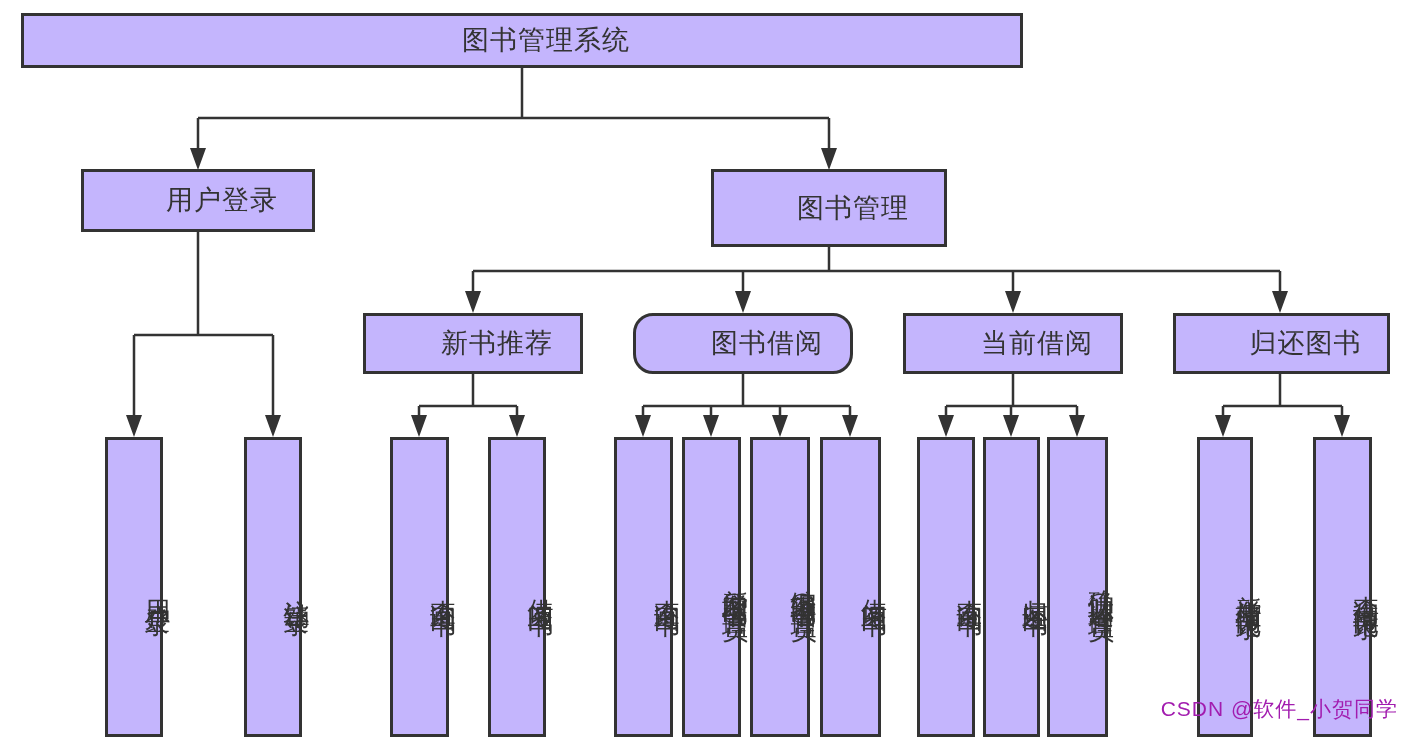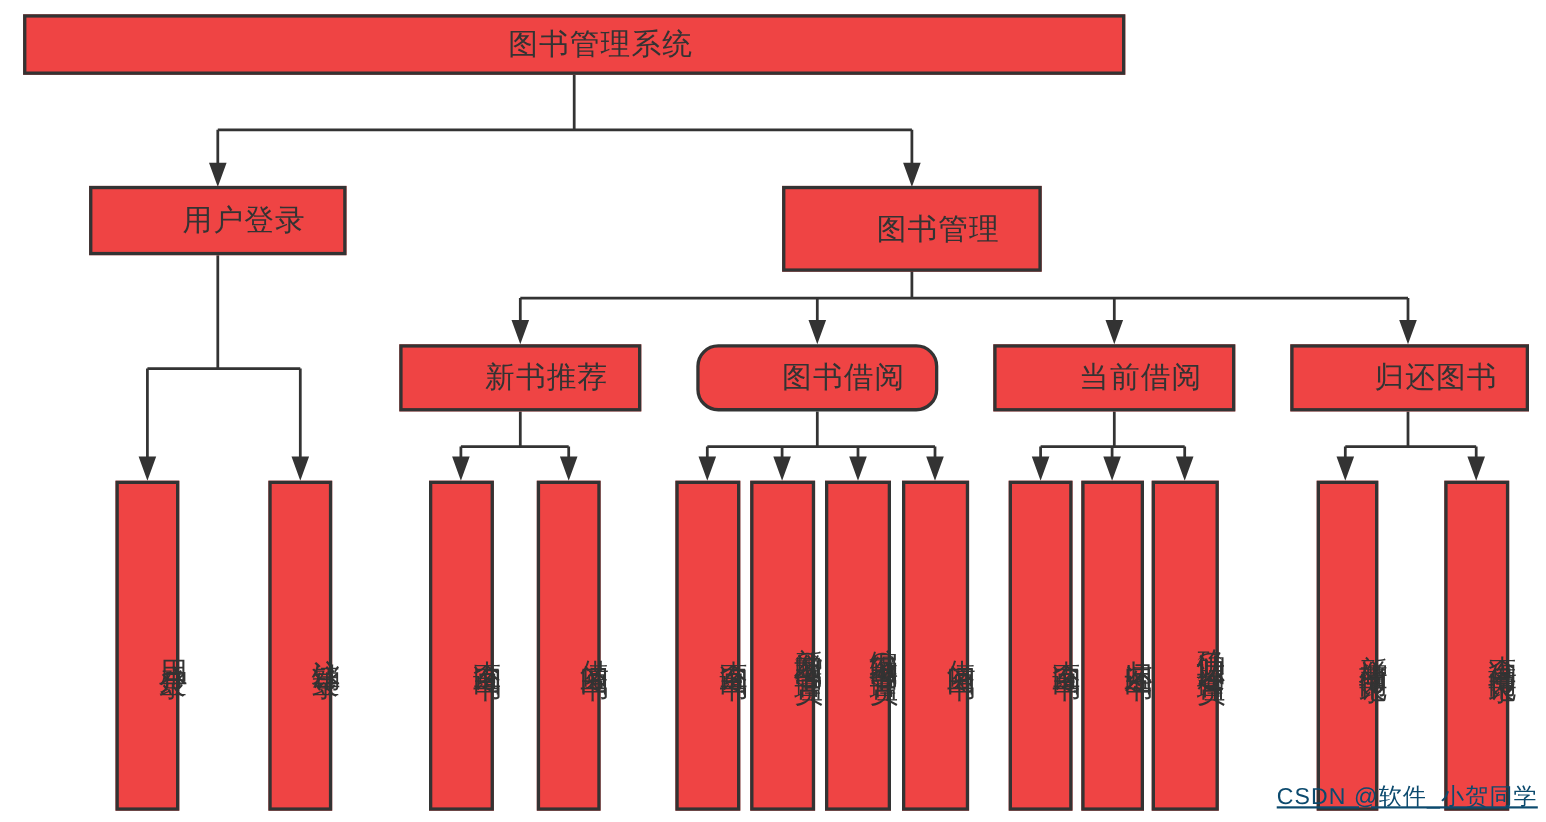--- a/index.html
+++ b/index.html
@@ -18,21 +18,21 @@
   .connectors {
     position: absolute;
     left: 0;
     top: 0;
     z-index: 1;
   }
   .box {
     position: absolute;
     box-sizing: border-box;
     border: 3px solid #333333;
-    background: #ef4444;
+    background: #c4b5fd;
     display: flex;
     align-items: center;
     justify-content: center;
     color: #333333;
     z-index: 2;
     padding-left: 48px;
   }
   .hbox {
     font-size: 27px;
     letter-spacing: 1px;
@@ -43,27 +43,26 @@
     writing-mode: vertical-rl;
     text-orientation: mixed;
     font-size: 26px;
     letter-spacing: 4px;
     line-height: 1;
     color: #333333;
   }
   .watermark {
     position: absolute;
     right: 7px;
-    bottom: 9px;
+    bottom: 24px;
     font-size: 21px;
-    color: #0c4a6e;
+    color: #a21caf;
     letter-spacing: 1px;
     white-space: nowrap;
     z-index: 3;
-    text-decoration: underline;
   }
 </style>
 </head>
 <body>
 
 <div class="canvas">
 
   <svg class="connectors" width="1405" height="747" viewBox="0 0 1405 747" aria-hidden="true">
     <path d="M522 68 V118 M198 118 H829 M198 118 V152 M829 118 V152
              M198 232 V335 M134 335 H273 M134 335 V419 M273 335 V419

